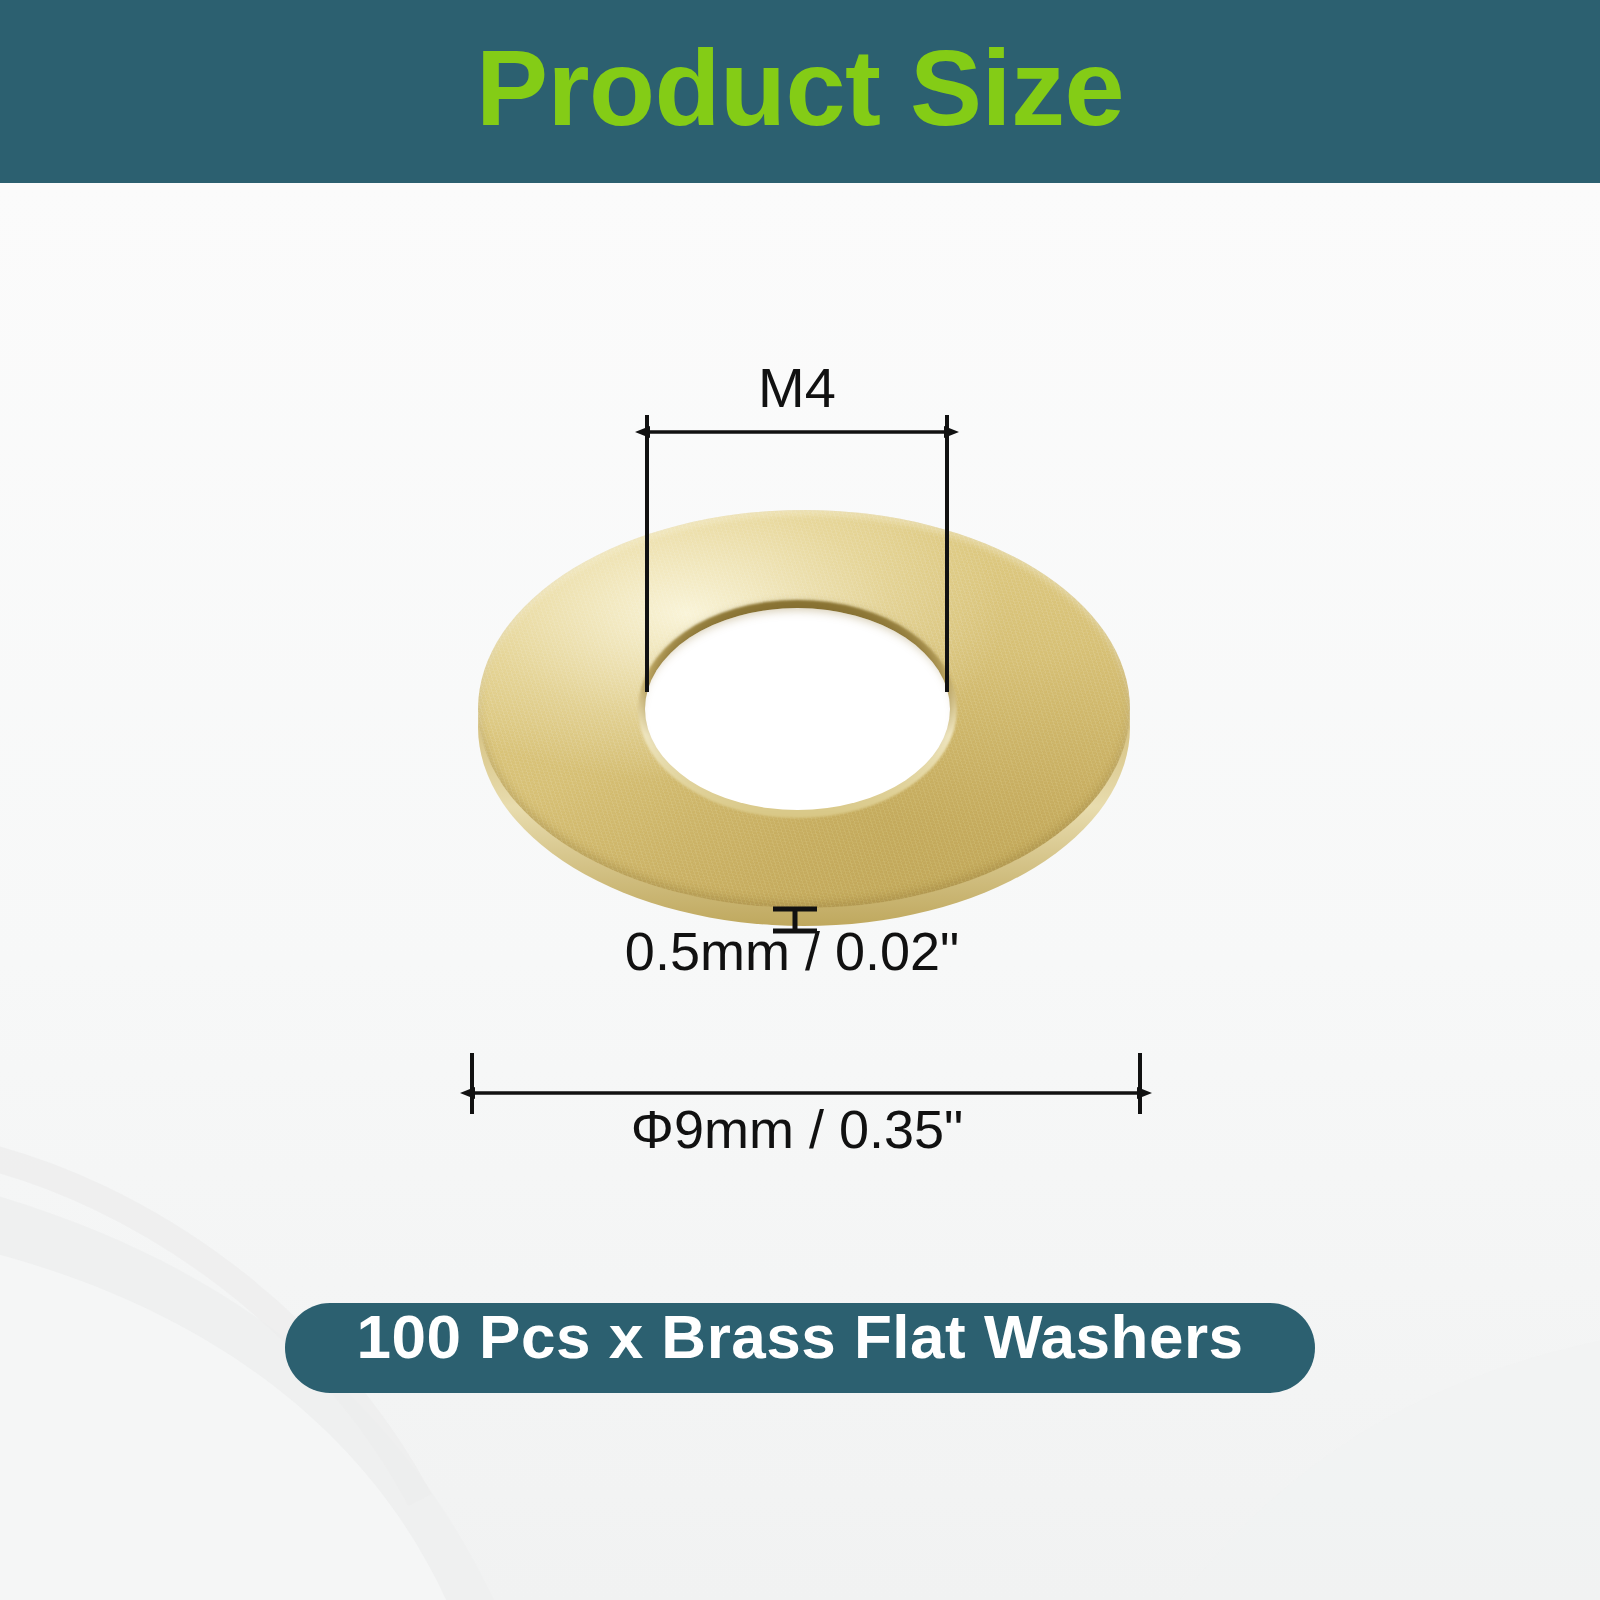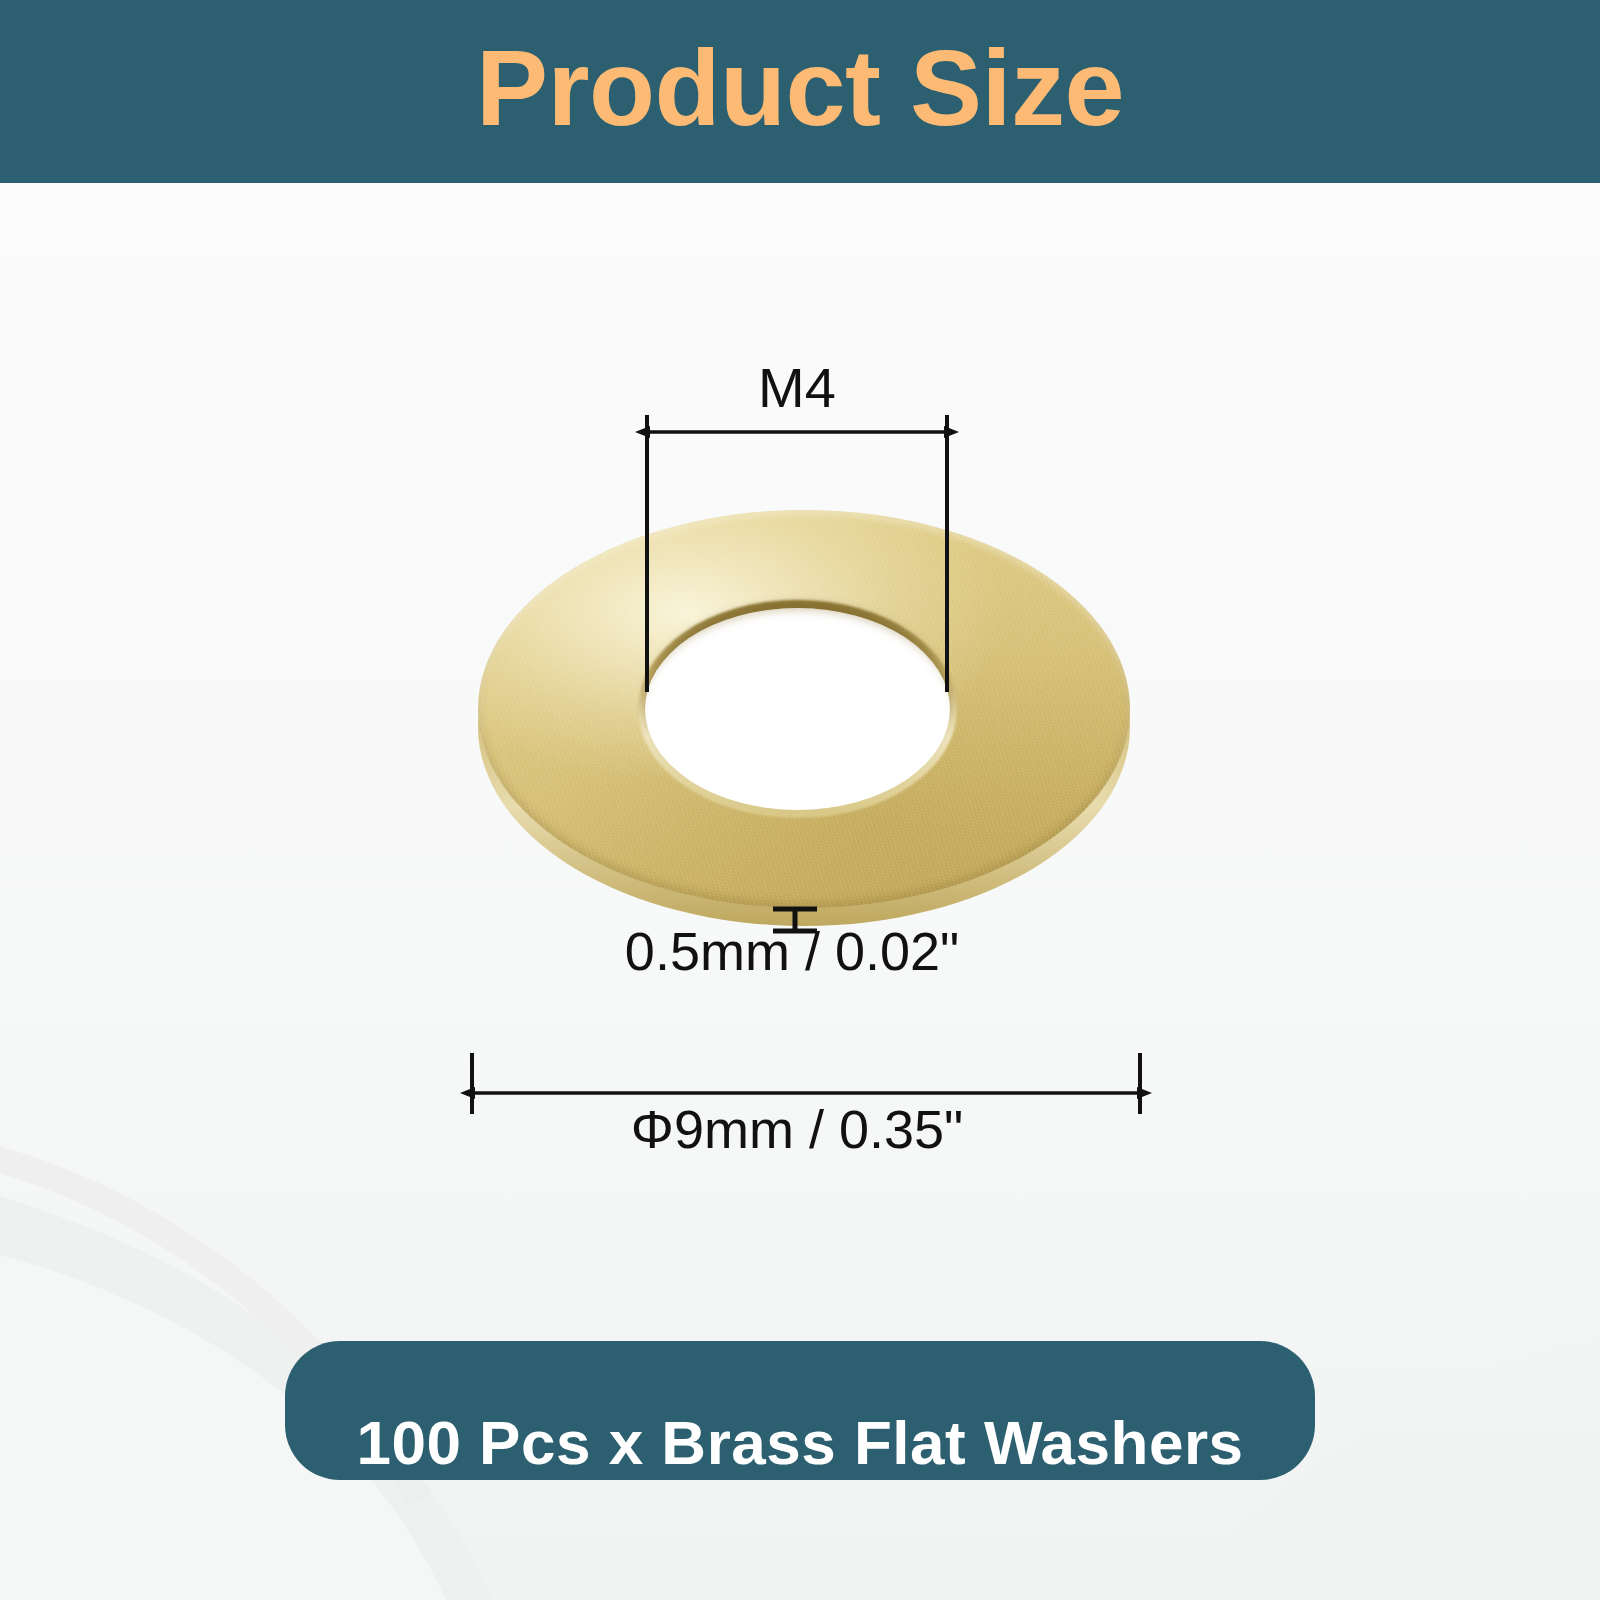--- a/index.html
+++ b/index.html
@@ -38,21 +38,21 @@
     left: 0;
     top: 0;
     width: 1600px;
     height: 183px;
     background: #2c6070;
     display: flex;
     align-items: center;
     justify-content: center;
   }
   .header-title {
-    color: #fdba74;
+    color: #84cc16;
     font-size: 108px;
     font-weight: bold;
     letter-spacing: -0.5px;
     line-height: 1;
     transform: translateY(-4px);
     white-space: nowrap;
   }
 
   
   .stage {
@@ -177,27 +177,27 @@
     width: 1600px;
     text-align: center;
     font-size: 54px;
     transform: translateX(-3px);
   }
 
   
   .pill {
     position: absolute;
     left: 285px;
-    top: 1341px;
+    top: 1303px;
     width: 1030px;
-    height: 139px;
+    height: 90px;
     border-radius: 55px;
     background: #2c6070;
     display: flex;
-    align-items: flex-end;
+    align-items: flex-start;
     justify-content: center;
   }
   .pill-text {
     color: #ffffff;
     font-size: 62px;
     font-weight: bold;
     letter-spacing: 0.5px;
     white-space: nowrap;
     transform: translateY(-2px);
   }

